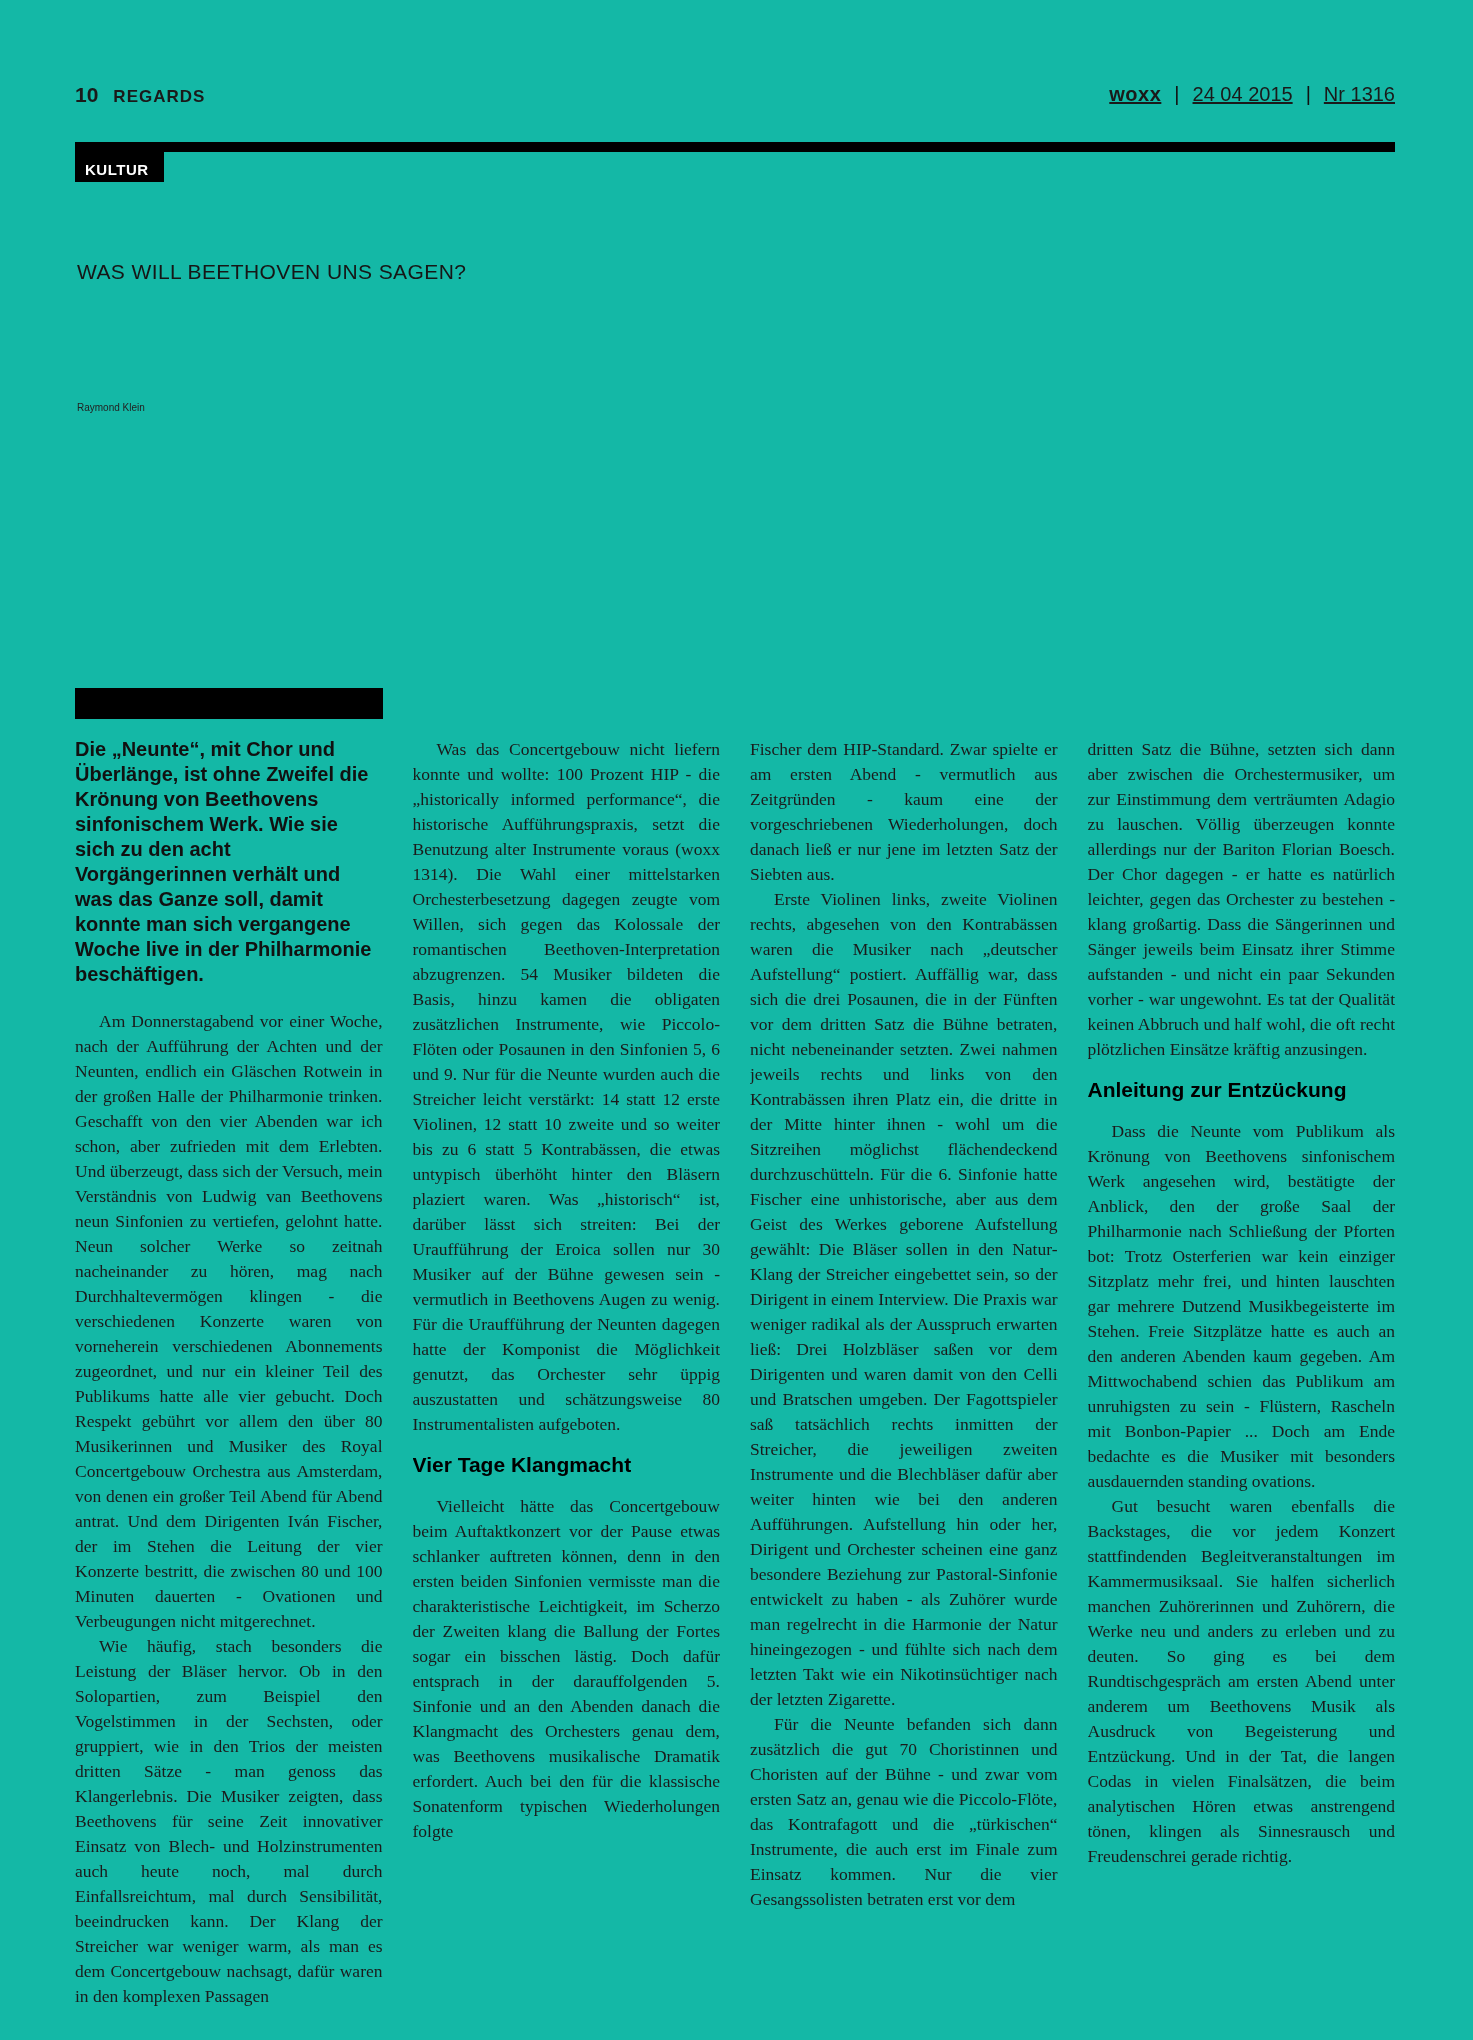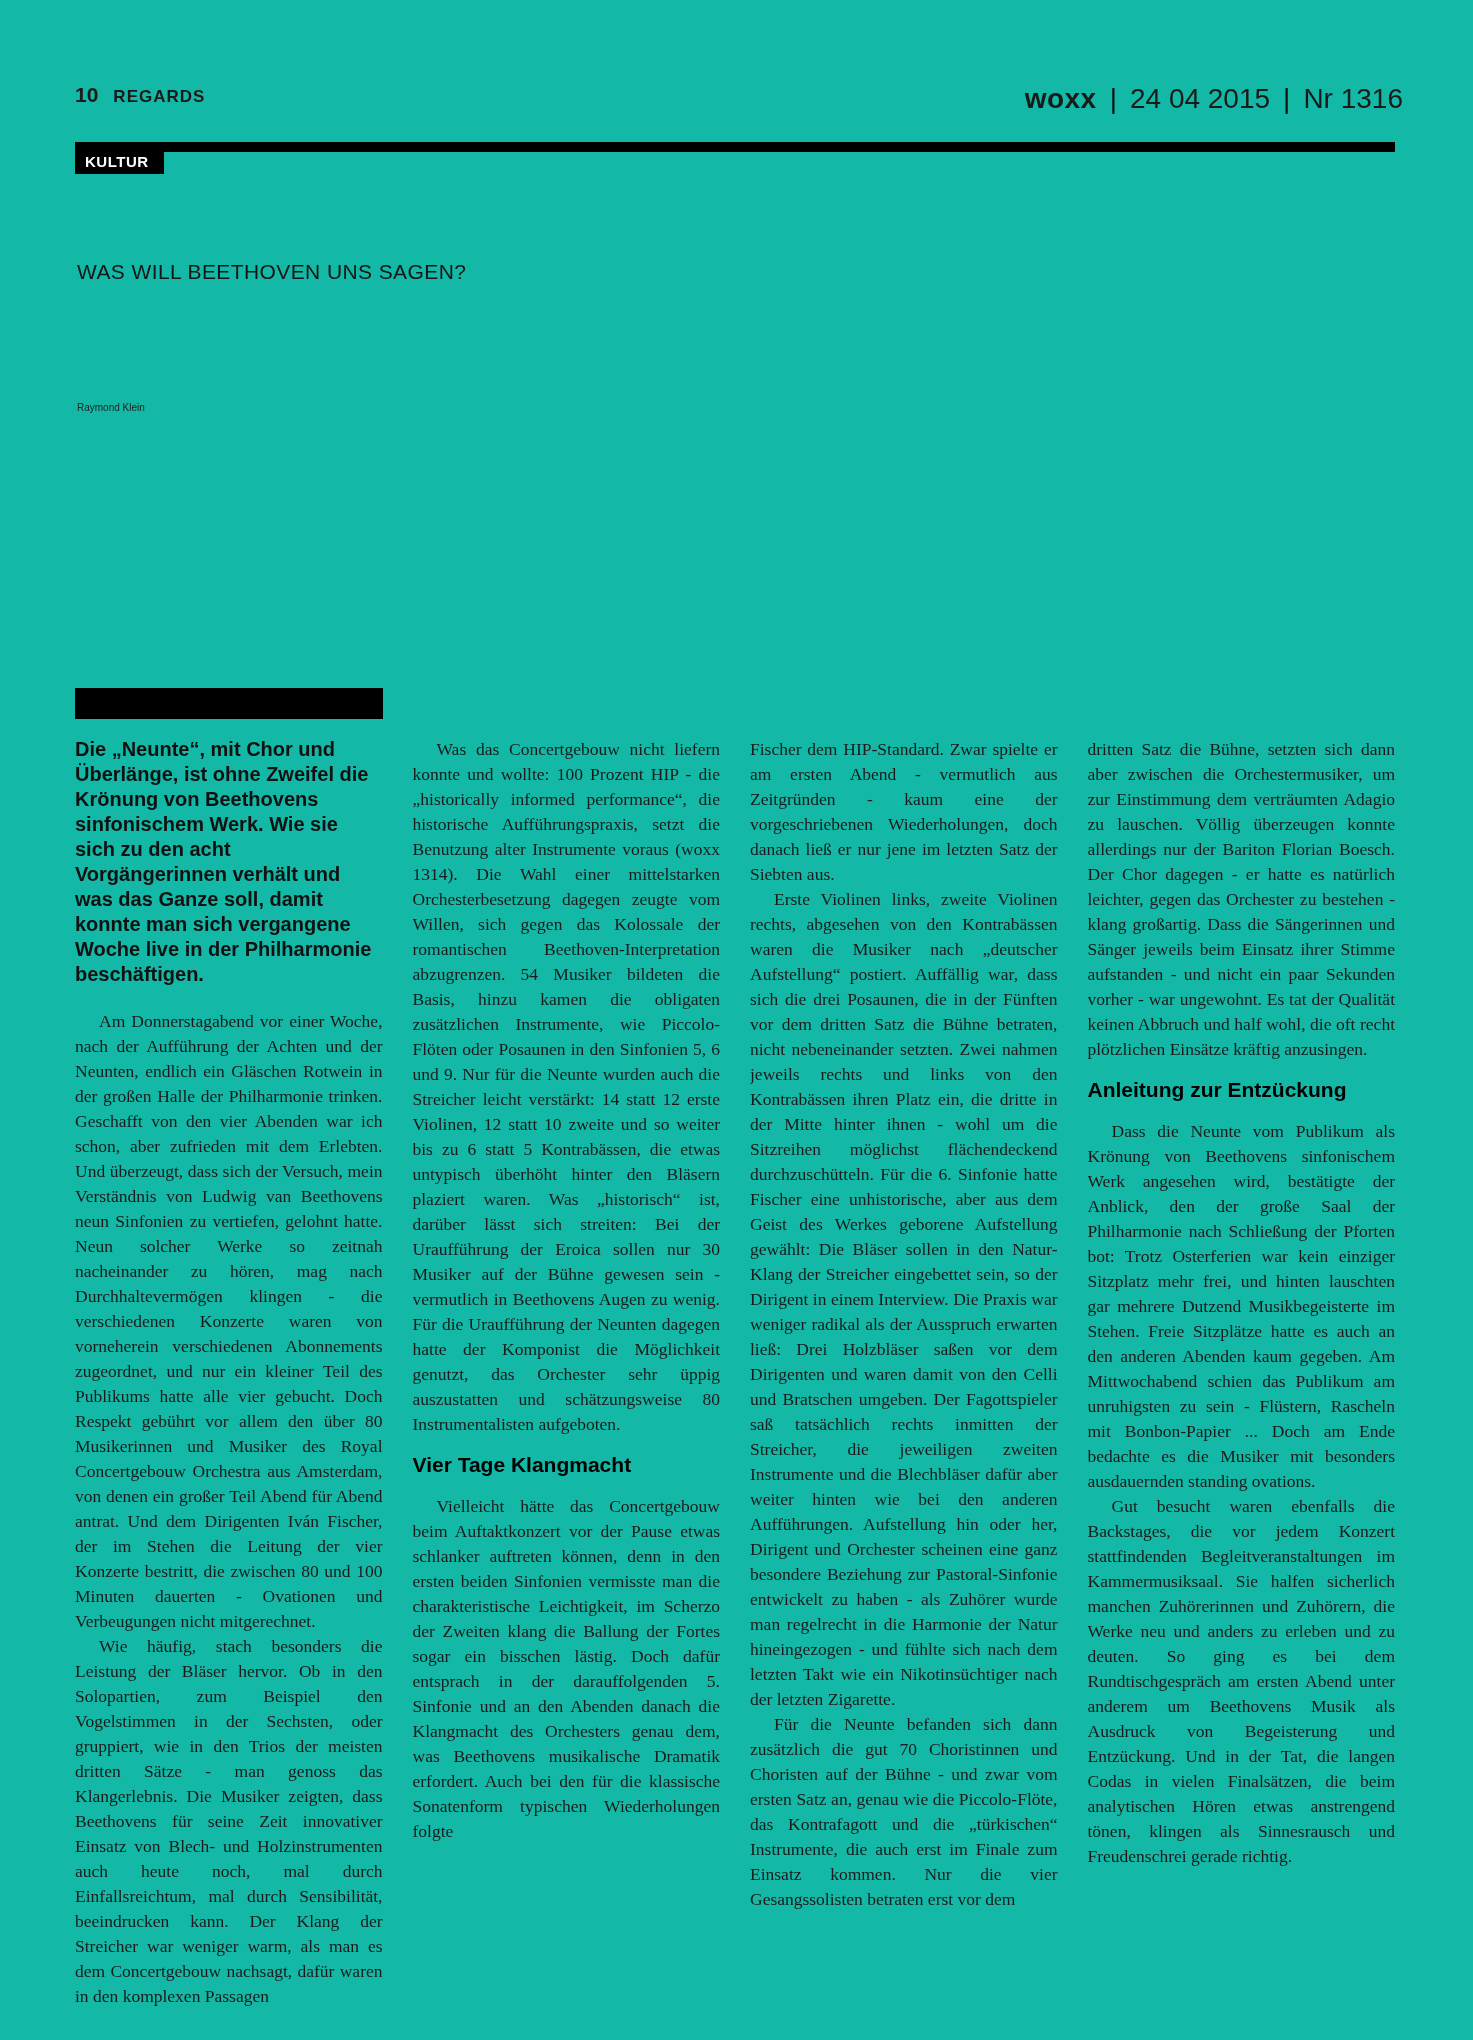--- a/index.html
+++ b/index.html
@@ -12,34 +12,35 @@
     overflow:hidden;
   }
   
   .folio-left{
     position:absolute;top:83px;left:75px;
     display:flex;align-items:baseline;gap:15px;
   }
   .folio-pagenum{font-size:21px;font-weight:bold;letter-spacing:0;}
   .folio-section{font-size:17px;font-weight:bold;letter-spacing:1px;}
   .folio-right{
-    position:absolute;top:83px;right:70px;
+    position:absolute;top:83px;right:78px;
     display:flex;align-items:baseline;gap:13px;
-    font-size:28px;
+    font-size:20px;
+    text-decoration:underline;
   }
   .folio-brand{font-weight:bold;letter-spacing:0.5px;}
   .folio-sep{font-weight:300;color:#111;}
   
   .rule-bar{
     position:absolute;top:142px;left:75px;
     width:1320px;height:10px;background:#000;
   }
   .kultur-tab{
     position:absolute;top:142px;left:75px;
-    width:89px;height:32px;background:#000;
+    width:89px;height:40px;background:#000;
     display:flex;align-items:flex-end;
     padding:0 0 4px 10px;box-sizing:border-box;
   }
   .kultur-tab span{
     color:#fff;font-size:15px;font-weight:bold;letter-spacing:0.5px;
   }
   
   .kicker{
     position:absolute;top:260px;left:77px;
     font-size:21px;letter-spacing:0.4px;color:#161616;

